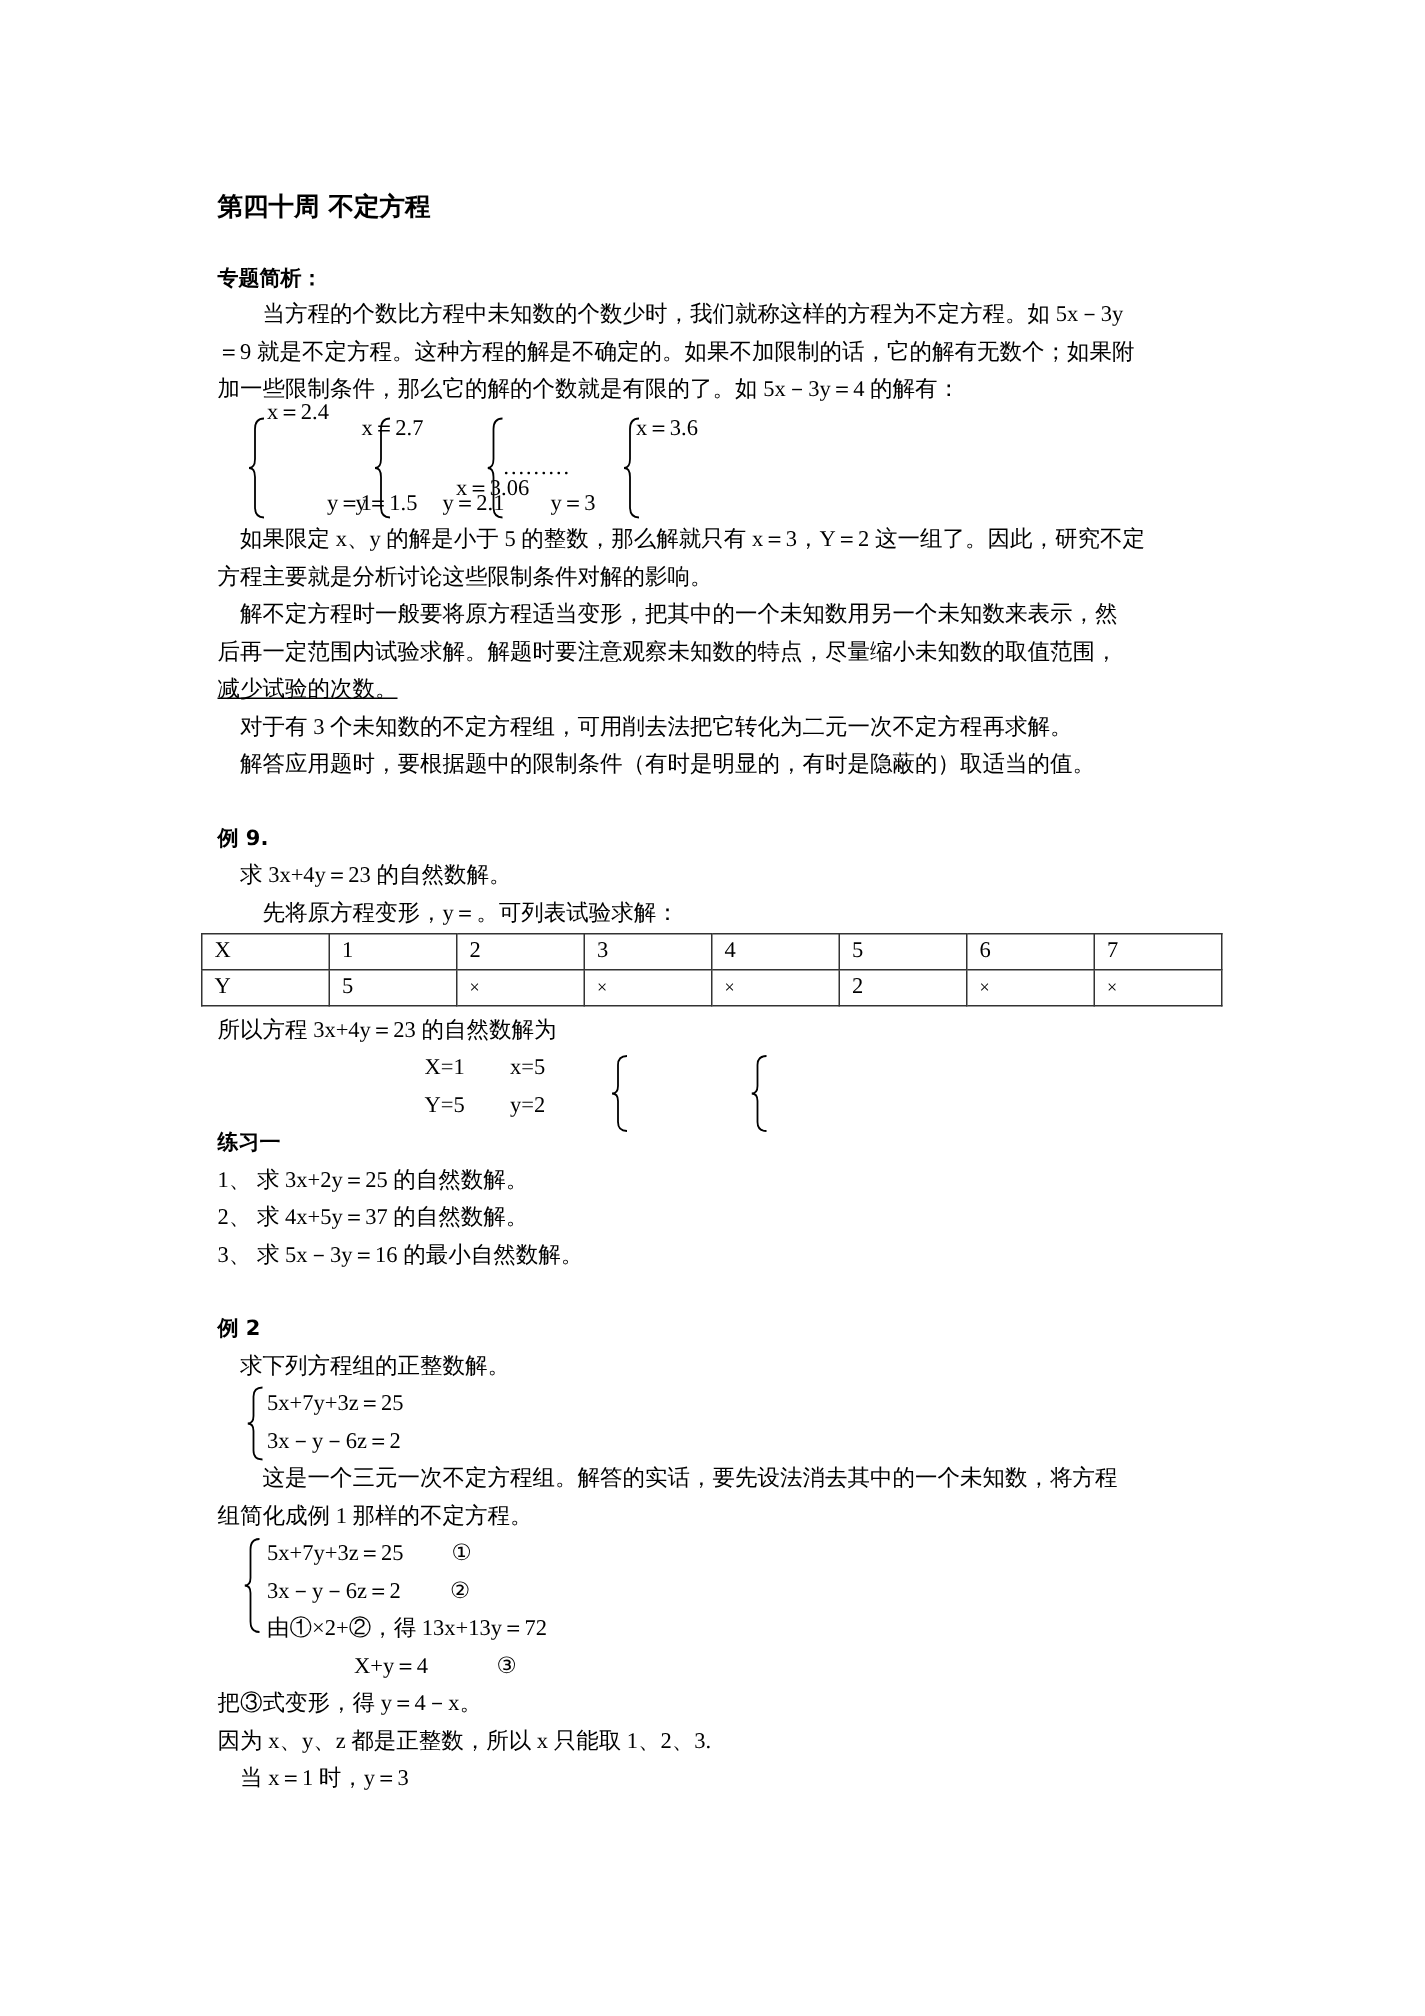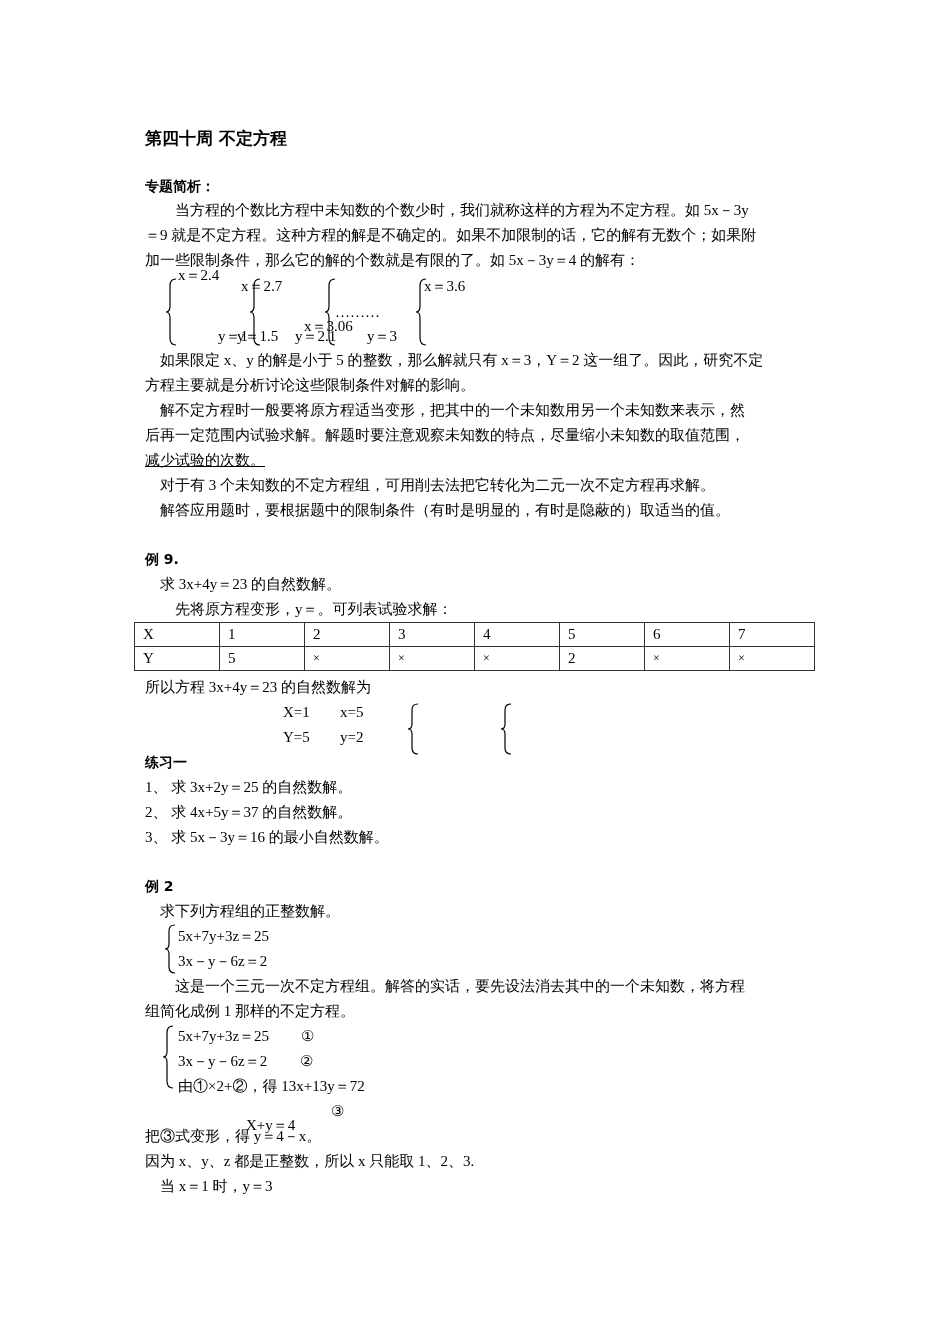--- a/index.html
+++ b/index.html
@@ -122,17 +122,17 @@
 <div class="abs" style="left:145px; top:1001px;">组简化成例 1 那样的不定方程。</div>
 
 <svg class="brace-svg" style="left:163px; top:1025px;" width="12" height="64">
   <path d="M10 1 Q4 1 4 8 L4 27 Q4 32 0 32 Q4 32 4 37 L4 56 Q4 63 10 63" fill="none" stroke="#000" stroke-width="1.2"></path>
 </svg>
 <div class="abs" style="left:178px; top:1026px;">5x+7y+3z＝25</div>
 <div class="abs" style="left:301px; top:1026px;">①</div>
 <div class="abs" style="left:178px; top:1051px;">3x－y－6z＝2</div>
 <div class="abs" style="left:300px; top:1051px;">②</div>
 <div class="abs" style="left:178px; top:1076px;">由①×2+②，得 13x+13y＝72</div>
-<div class="abs" style="left:246px; top:1101px;margin-top:14px;">X+y＝4</div>
+<div class="abs" style="left:236px; top:1101px;">X+y＝4</div>
 <div class="abs" style="left:331px; top:1101px;">③</div>
 <div class="abs" style="left:145px; top:1126px;">把③式变形，得 y＝4－x。</div>
 <div class="abs" style="left:145px; top:1151px;">因为 x、y、z 都是正整数，所以 x 只能取 1、2、3.</div>
 <div class="abs" style="left:145px; top:1176px;">　当 x＝1 时，y＝3</div>
 
 </body></html>

